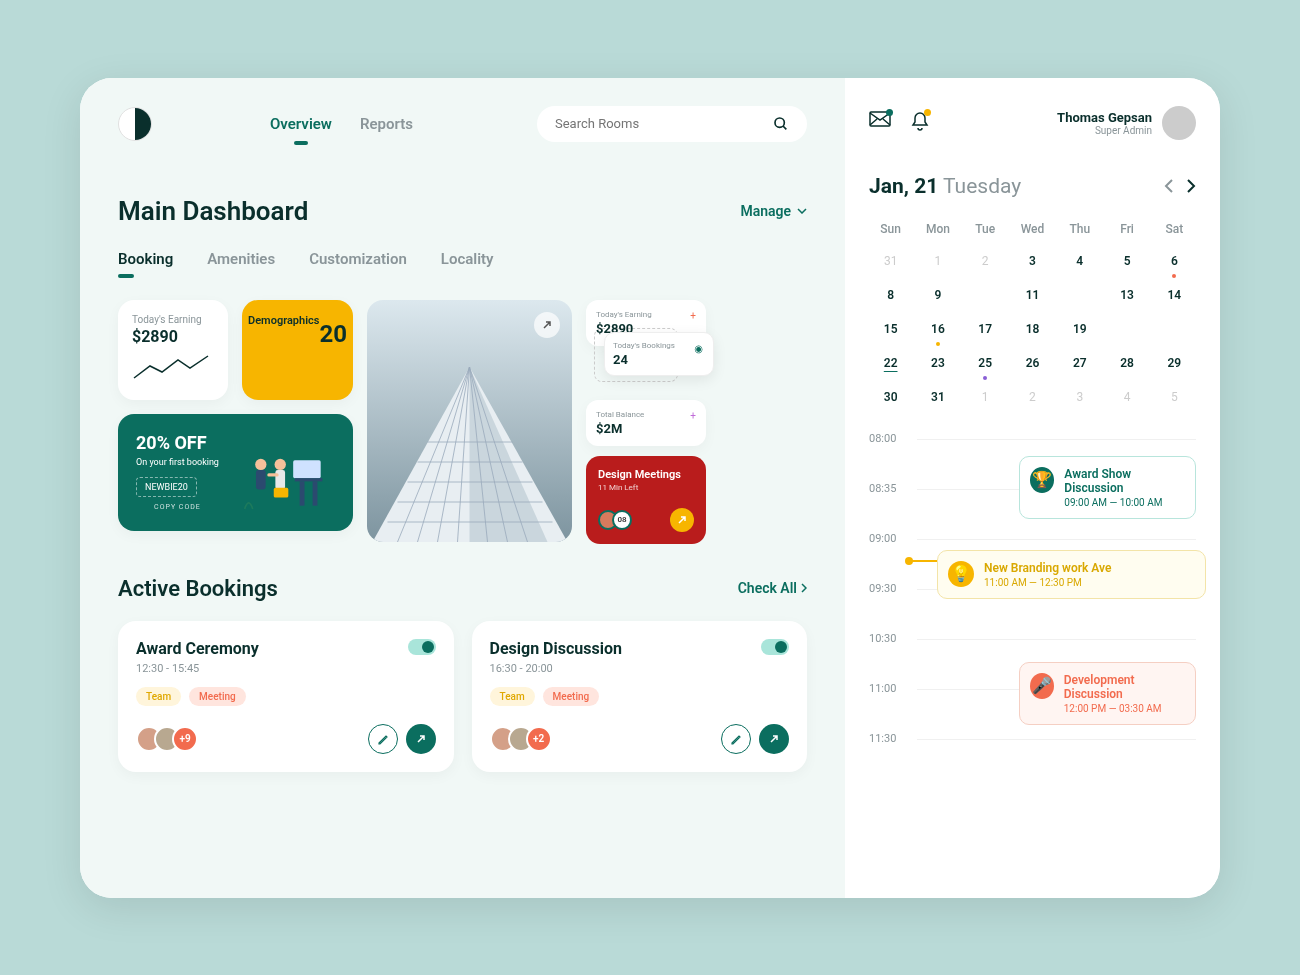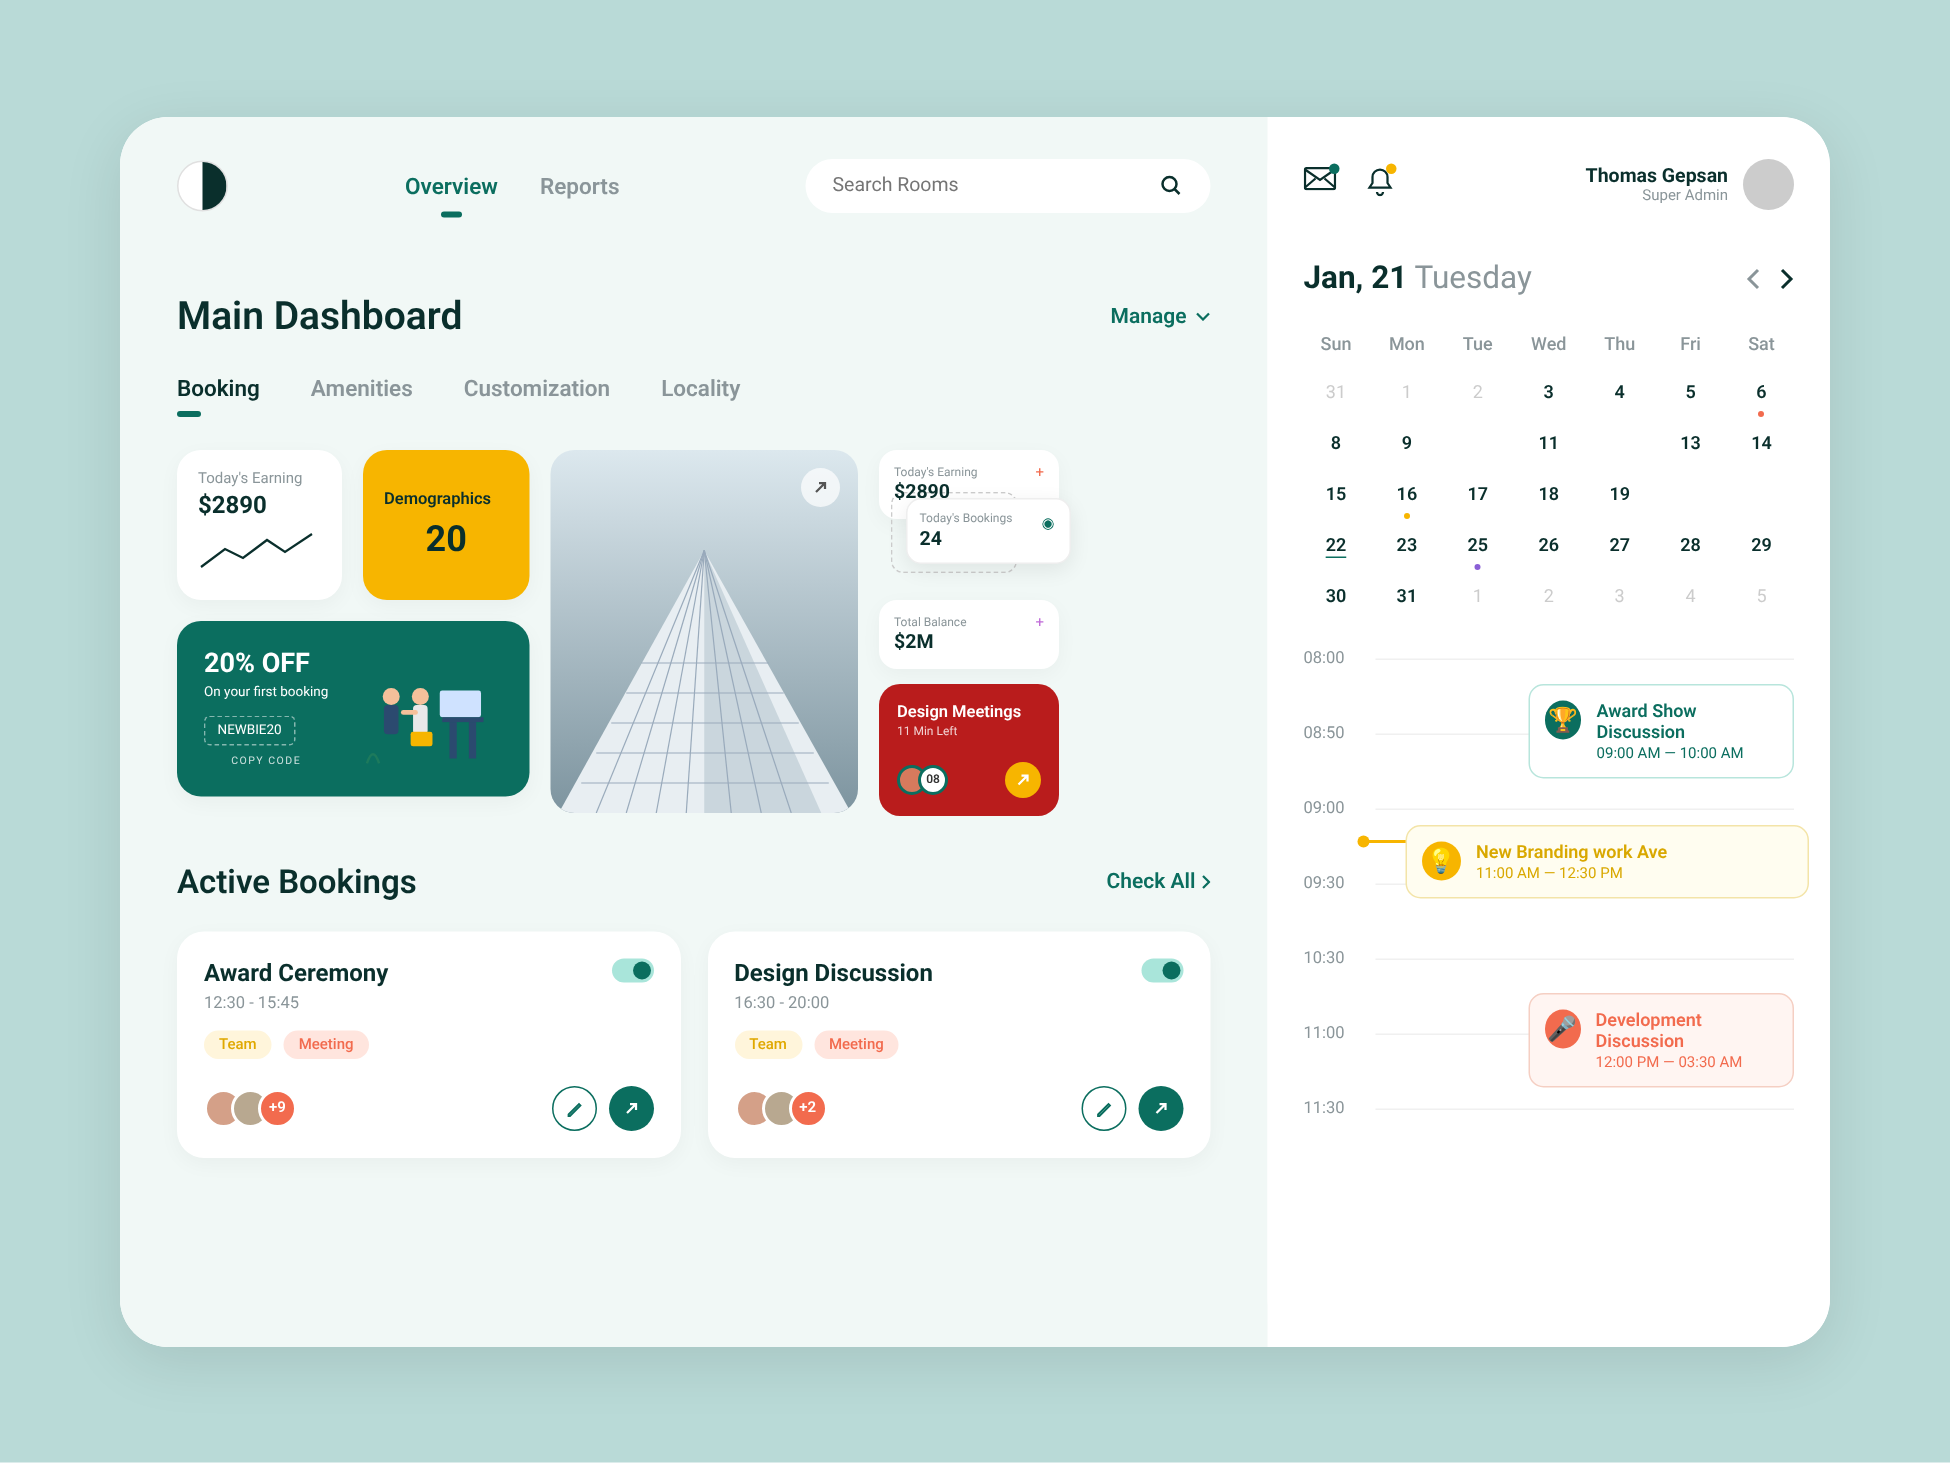--- a/index.html
+++ b/index.html
@@ -33,21 +33,21 @@
 
 
 .grid { margin-top: 32px; display: grid; grid-template-columns: 235px 205px 120px; gap: 14px; }
 .col1 { display: flex; flex-direction: column; gap: 14px; }
 .row1 { display: flex; gap: 14px; }
 .card { background: #fff; border-radius: 16px; padding: 14px; box-shadow: 0 4px 14px rgba(0,0,0,0.04); }
 .card-label { font-size: 10px; color: #8a9599; }
 .card-value { font-size: 16px; font-weight: 700; color: #0a2f2c; margin-top: 2px; }
 .earning-card { width: 110px; }
 .spark { margin-top: 8px; }
-.demo-card { width: 111px; background: #f7b500; display: flex; flex-direction: column; justify-content: center; }
+.demo-card { width: 111px; background: #f7b500; display: flex; flex-direction: row; justify-content: center; }
 .demo-card .card-label { color: #0a2f2c; font-weight: 600; font-size: 11px; }
 .demo-card .card-value { font-size: 24px; text-align: center; margin-top: 6px; }
 .promo { background: #0b6e5f; color: #fff; height: 117px; display: flex; }
 .promo-text { padding: 4px; }
 .promo-title { font-size: 18px; font-weight: 700; }
 .promo-sub { font-size: 9px; margin-top: 4px; }
 .promo-code { margin-top: 10px; font-size: 9px; border: 1px dashed rgba(255,255,255,0.5); padding: 4px 8px; border-radius: 4px; display: inline-block; }
 .promo-copy { font-size: 7px; text-align: center; margin-top: 6px; letter-spacing: 1px; opacity: 0.8; }
 .promo-illus { flex: 1; }
 .img-card { background: linear-gradient(180deg,#dce8ee,#7d949f); border-radius: 16px; height: 242px; position: relative; overflow: hidden; }
@@ -440,21 +440,21 @@
         <div class="day muted">5</div>
       </div>
 
     <div class="sched">
       <div id="slots">
           <div class="slot">
             <div class="slot-time">08:00</div>
             <div class="slot-line"></div>
           </div>
           <div class="slot">
-            <div class="slot-time">08:50</div>
+            <div class="slot-time">08:35</div>
             <div class="slot-line"></div>
           </div>
           <div class="slot">
             <div class="slot-time">09:00</div>
             <div class="slot-line"></div>
           </div>
           <div class="slot">
             <div class="slot-time">09:30</div>
             <div class="slot-line"></div>
           </div>

